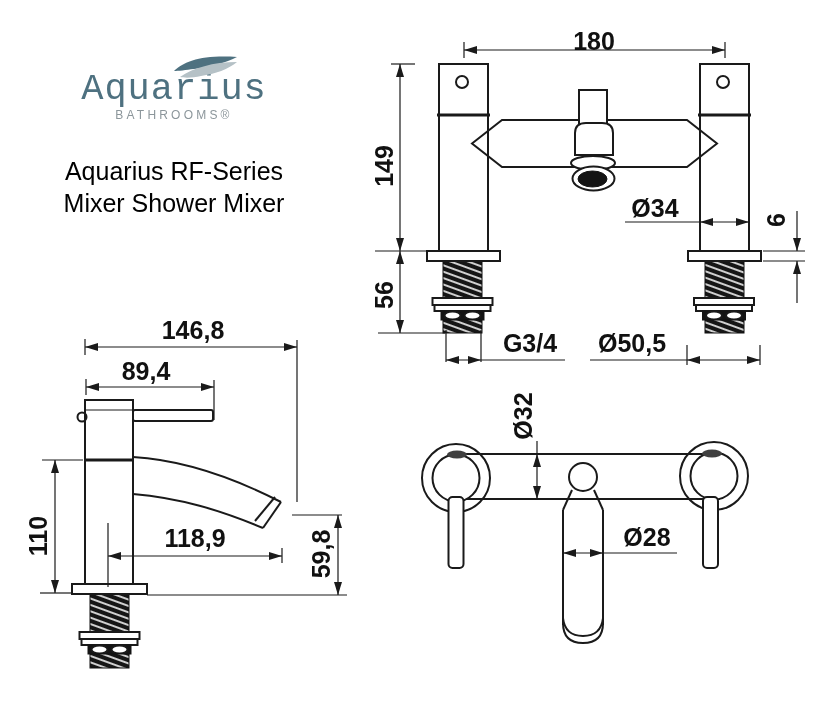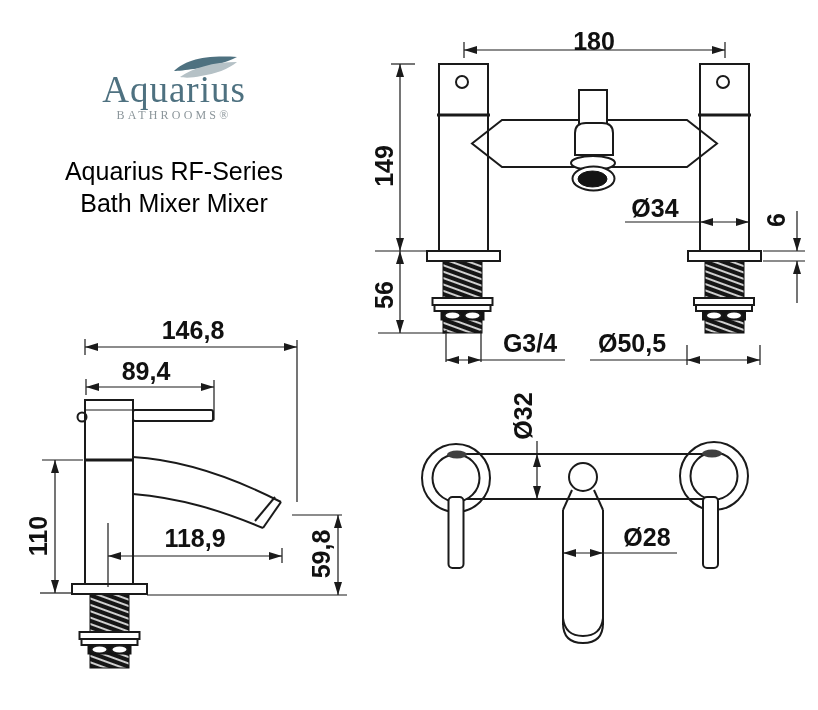--- a/index.html
+++ b/index.html
@@ -1,23 +1,23 @@
 <!DOCTYPE html>
 <html><head>
 <meta charset="utf-8">
 <style>
   html,body{margin:0;padding:0;background:#ffffff;}
   #stage{position:relative;width:818px;height:710px;background:#fff;overflow:hidden;
          font-family:"Liberation Sans",sans-serif;}
   .abs{position:absolute;}
   #brand{left:54px;top:68px;width:240px;text-align:center;
-         font-family:Liberation Serif, serif;
+         font-family:Liberation Mono, monospace;
          font-size:37px;letter-spacing:1px;color:#4e7180;}
   #tagline{left:54px;top:108px;width:240px;text-align:center;
-           font-size:12px;letter-spacing:3.2px;color:#8c969b;font-family:Liberation Serif, serif;}
+           font-size:12px;letter-spacing:3.2px;color:#8c969b;}
   #title{left:24px;top:155px;width:300px;text-align:center;
          font-size:25px;line-height:32px;color:#000000;}
   svg text{font-family:"Liberation Sans",sans-serif;font-weight:bold;
            font-size:25px;fill:#111;}
   .ln{stroke:#1a1a1a;stroke-width:2;fill:none;}
   .thin{stroke:#1a1a1a;stroke-width:1.2;fill:none;}
   .thick{stroke:#1a1a1a;stroke-width:3;fill:none;}
   .wf{fill:#ffffff;stroke:#1a1a1a;stroke-width:2;}
   .ar{fill:#1a1a1a;stroke:none;}
   .dark{fill:#141414;stroke:#141414;}
@@ -29,21 +29,21 @@
 
   <div id="brand" class="abs">Aquarius</div>
   <svg class="abs" style="left:173px;top:54px;" width="66" height="26" viewBox="0 0 66 26">
     <path d="M1,17 C12,7 28,1 64,3 C52,9 36,13 21,15 C13,16 5,17 1,17 Z" fill="#4e7180"></path>
     <path d="M7,23 C20,14 40,8 64,8 C56,15 42,20 28,22 C20,24 11,24 7,23 Z" fill="#b5c1c6"></path>
   </svg>
   <div id="tagline" class="abs">BATHROOMS®</div>
 
   <div id="title" class="abs">
     <div>Aquarius RF-Series</div>
-    <div>Bath Mixer Mixer</div>
+    <div>Mixer Shower Mixer</div>
   </div>
 
   <svg class="abs" style="left:355px;top:15px;" width="463" height="350" viewBox="0 0 463 350">
     <defs>
       <pattern id="thrA" width="6" height="6" patternUnits="userSpaceOnUse" patternTransform="rotate(20)">
         <rect width="6" height="6" fill="#161616"></rect>
         <line x1="0" y1="1" x2="6" y2="1" stroke="#ffffff" stroke-width="1.6"></line>
       </pattern>
     </defs>
 

